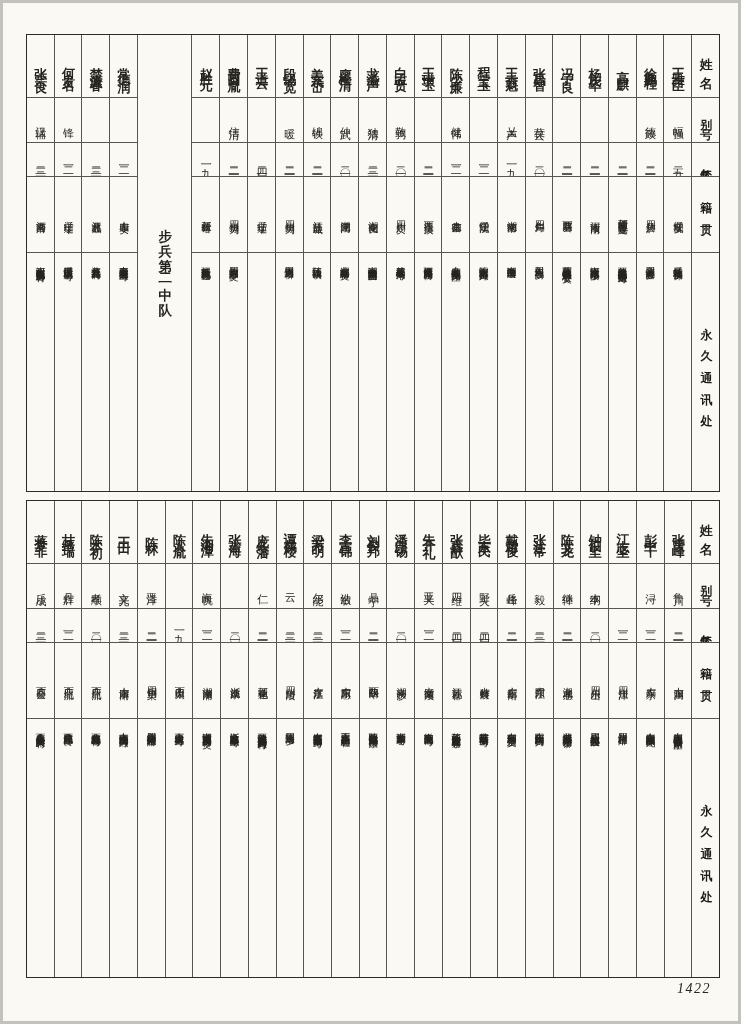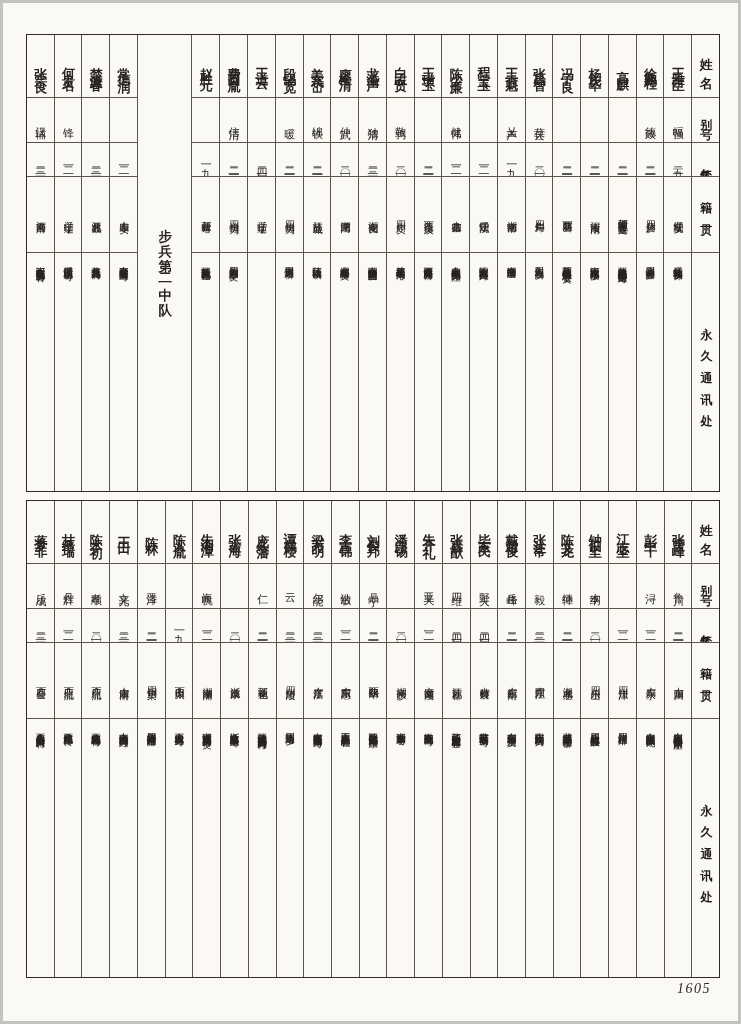--- a/index.html
+++ b/index.html
@@ -403,14 +403,14 @@
         <div class="cell address">广西北流民乐圩邮转</div>
       </div>
       <div class="col">
         <div class="cell name">蒋梦非</div>
         <div class="cell alias">乐成</div>
         <div class="cell age">二三</div>
         <div class="cell origin">广西全县</div>
         <div class="cell address">广西全县庙头朱义泰转大路村</div>
       </div>
     </div>
-  <div class="page-number">1605</div>
+  <div class="page-number">1422</div>
 </div>
 
 </body></html>

